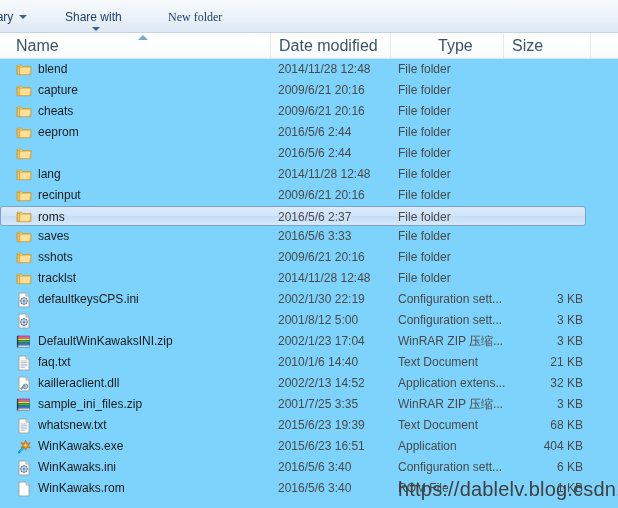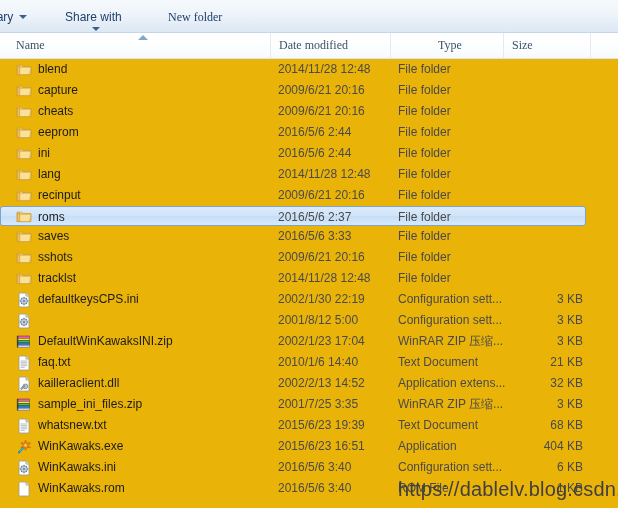--- a/index.html
+++ b/index.html
@@ -59,28 +59,27 @@
     height: 26px;
     background: linear-gradient(to bottom, #ffffff 0%, #fdfeff 50%, #f7fafd 100%);
     border-bottom: 1px solid #dbe4ed;
     box-sizing: border-box;
   }
   .col-h {
     position: absolute;
     top: 0;
     height: 25px;
     line-height: 25px;
-    font-size: 12px;
+    font-size: 16px;
     color: #3d5265;
     padding-left: 8px;
     box-sizing: border-box;
     border-left: 1px solid #e3eaf1;
     white-space: nowrap;
     cursor: default;
-    font-family: Liberation Serif, serif;
   }
   #ch-name { left: 8px;   width: 262px; border-left: none; }
   #ch-date { left: 270px; width: 120px; }
   #ch-type { left: 390px; width: 118px; padding-left: 47px; }
   #ch-size { left: 503px; width: 82px; }
   #ch-blank{ left: 590px; width: 28px; }
 
   #sort-indicator {
     position: absolute;
     left: 138px; top: 35px;
@@ -89,21 +88,21 @@
     border-right: 5px solid transparent;
     border-bottom: 5px solid #7fa8cf;
   }
 
   
   #filelist {
     position: absolute;
     left: 0; top: 59px;
     width: 618px;
     height: 449px;
-    background: #eab308;
+    background: #7dd3fc;
     overflow: hidden;
   }
   .row {
     position: relative;
     height: 21px;
     box-sizing: border-box;
   }
   .row.selected {
     background: linear-gradient(to bottom, #dcebfb 0%, #cfe3f8 50%, #c5ddf6 51%, #d7e9fc 100%);
     border: 1px solid #7da2ce;
@@ -218,21 +217,20 @@
       <div class="cell c-date">2016/5/6 2:44</div>
       <div class="cell c-type">File folder</div>
       <div class="cell c-size"></div>
     </div>
     <div class="row">
       <span class="icon"><svg viewBox="0 0 16 16" width="16" height="16">
           <path d="M1 3.2h4.6l1.1 1.3H15v8.1H1z" fill="#f6d37a" stroke="#c99a33" stroke-width="0.7"></path>
           <path d="M2.3 5.2H15l-1.4 7.4H1.2z" fill="#fbe09a" stroke="#c99a33" stroke-width="0.6"></path>
           <rect x="1.2" y="4.6" width="2.6" height="8.0" fill="#f0c05a" stroke="#c99a33" stroke-width="0.6"></rect>
         </svg></span>
-      <div class="cell c-name">ini</div>
       <div class="cell c-date">2016/5/6 2:44</div>
       <div class="cell c-type">File folder</div>
       <div class="cell c-size"></div>
     </div>
     <div class="row">
       <span class="icon"><svg viewBox="0 0 16 16" width="16" height="16">
           <path d="M1 3.2h4.6l1.1 1.3H15v8.1H1z" fill="#f6d37a" stroke="#c99a33" stroke-width="0.7"></path>
           <path d="M2.3 5.2H15l-1.4 7.4H1.2z" fill="#fbe09a" stroke="#c99a33" stroke-width="0.6"></path>
           <rect x="1.2" y="4.6" width="2.6" height="8.0" fill="#f0c05a" stroke="#c99a33" stroke-width="0.6"></rect>
         </svg></span>

